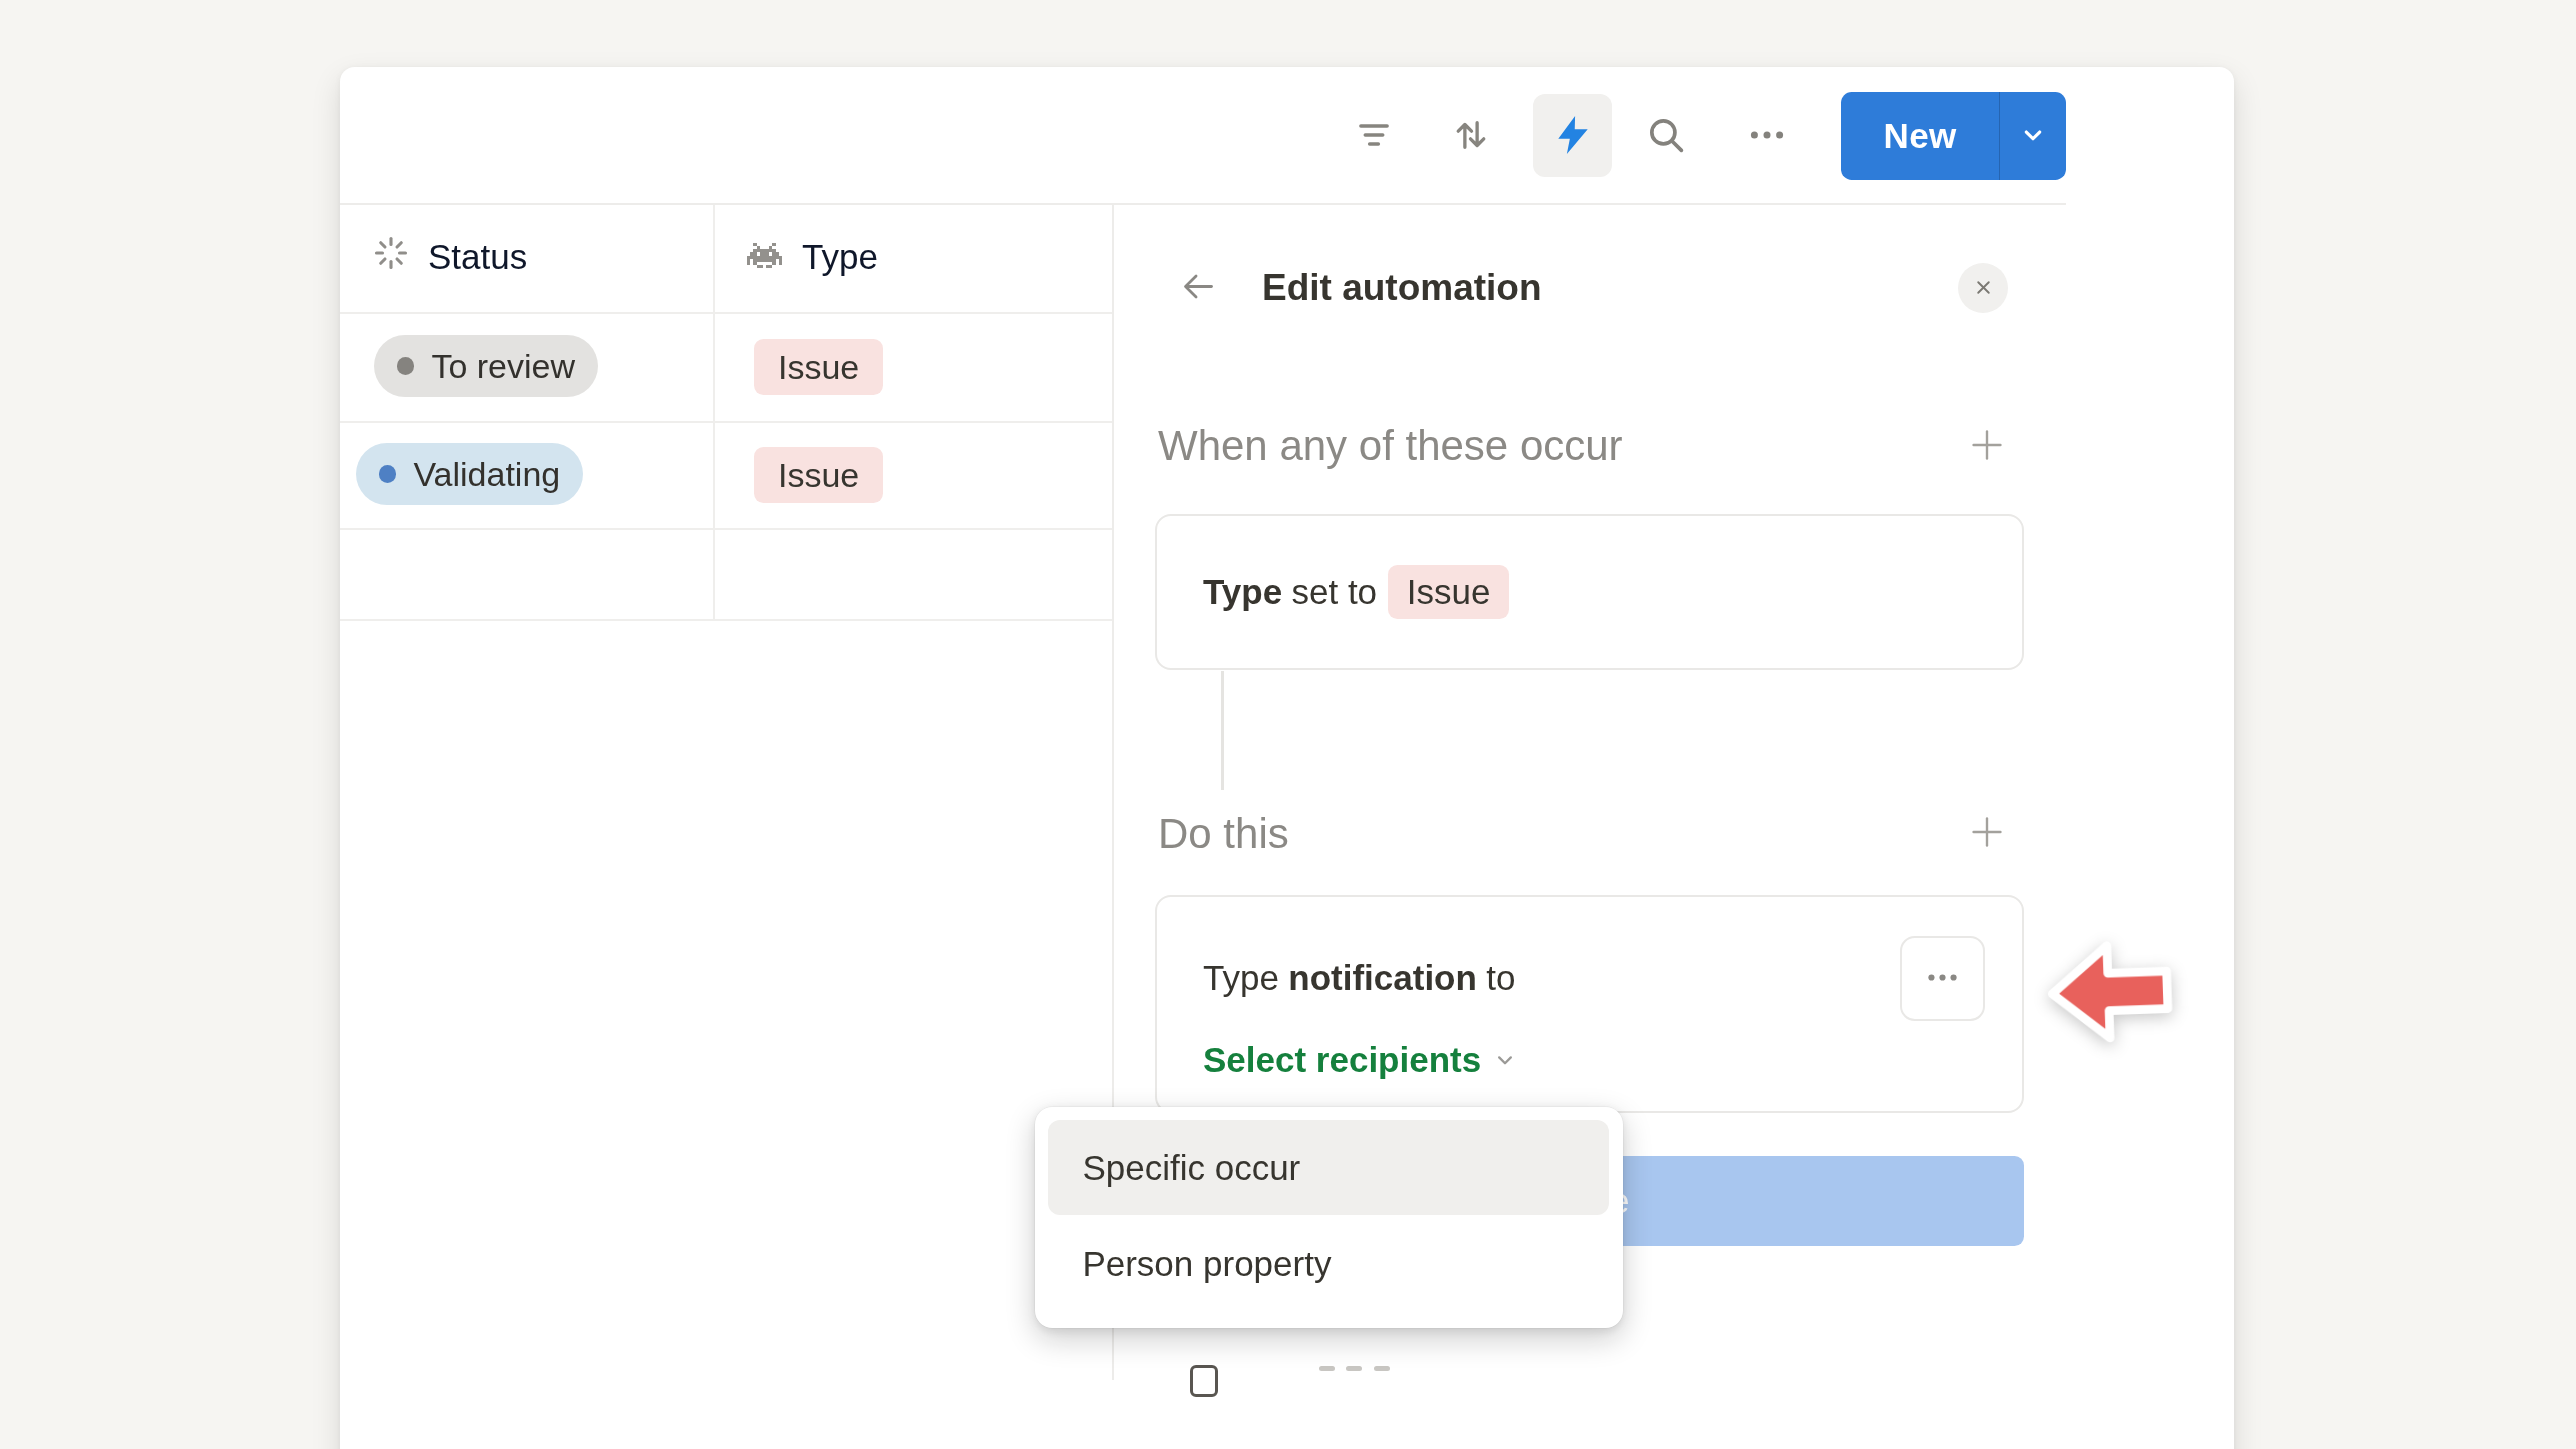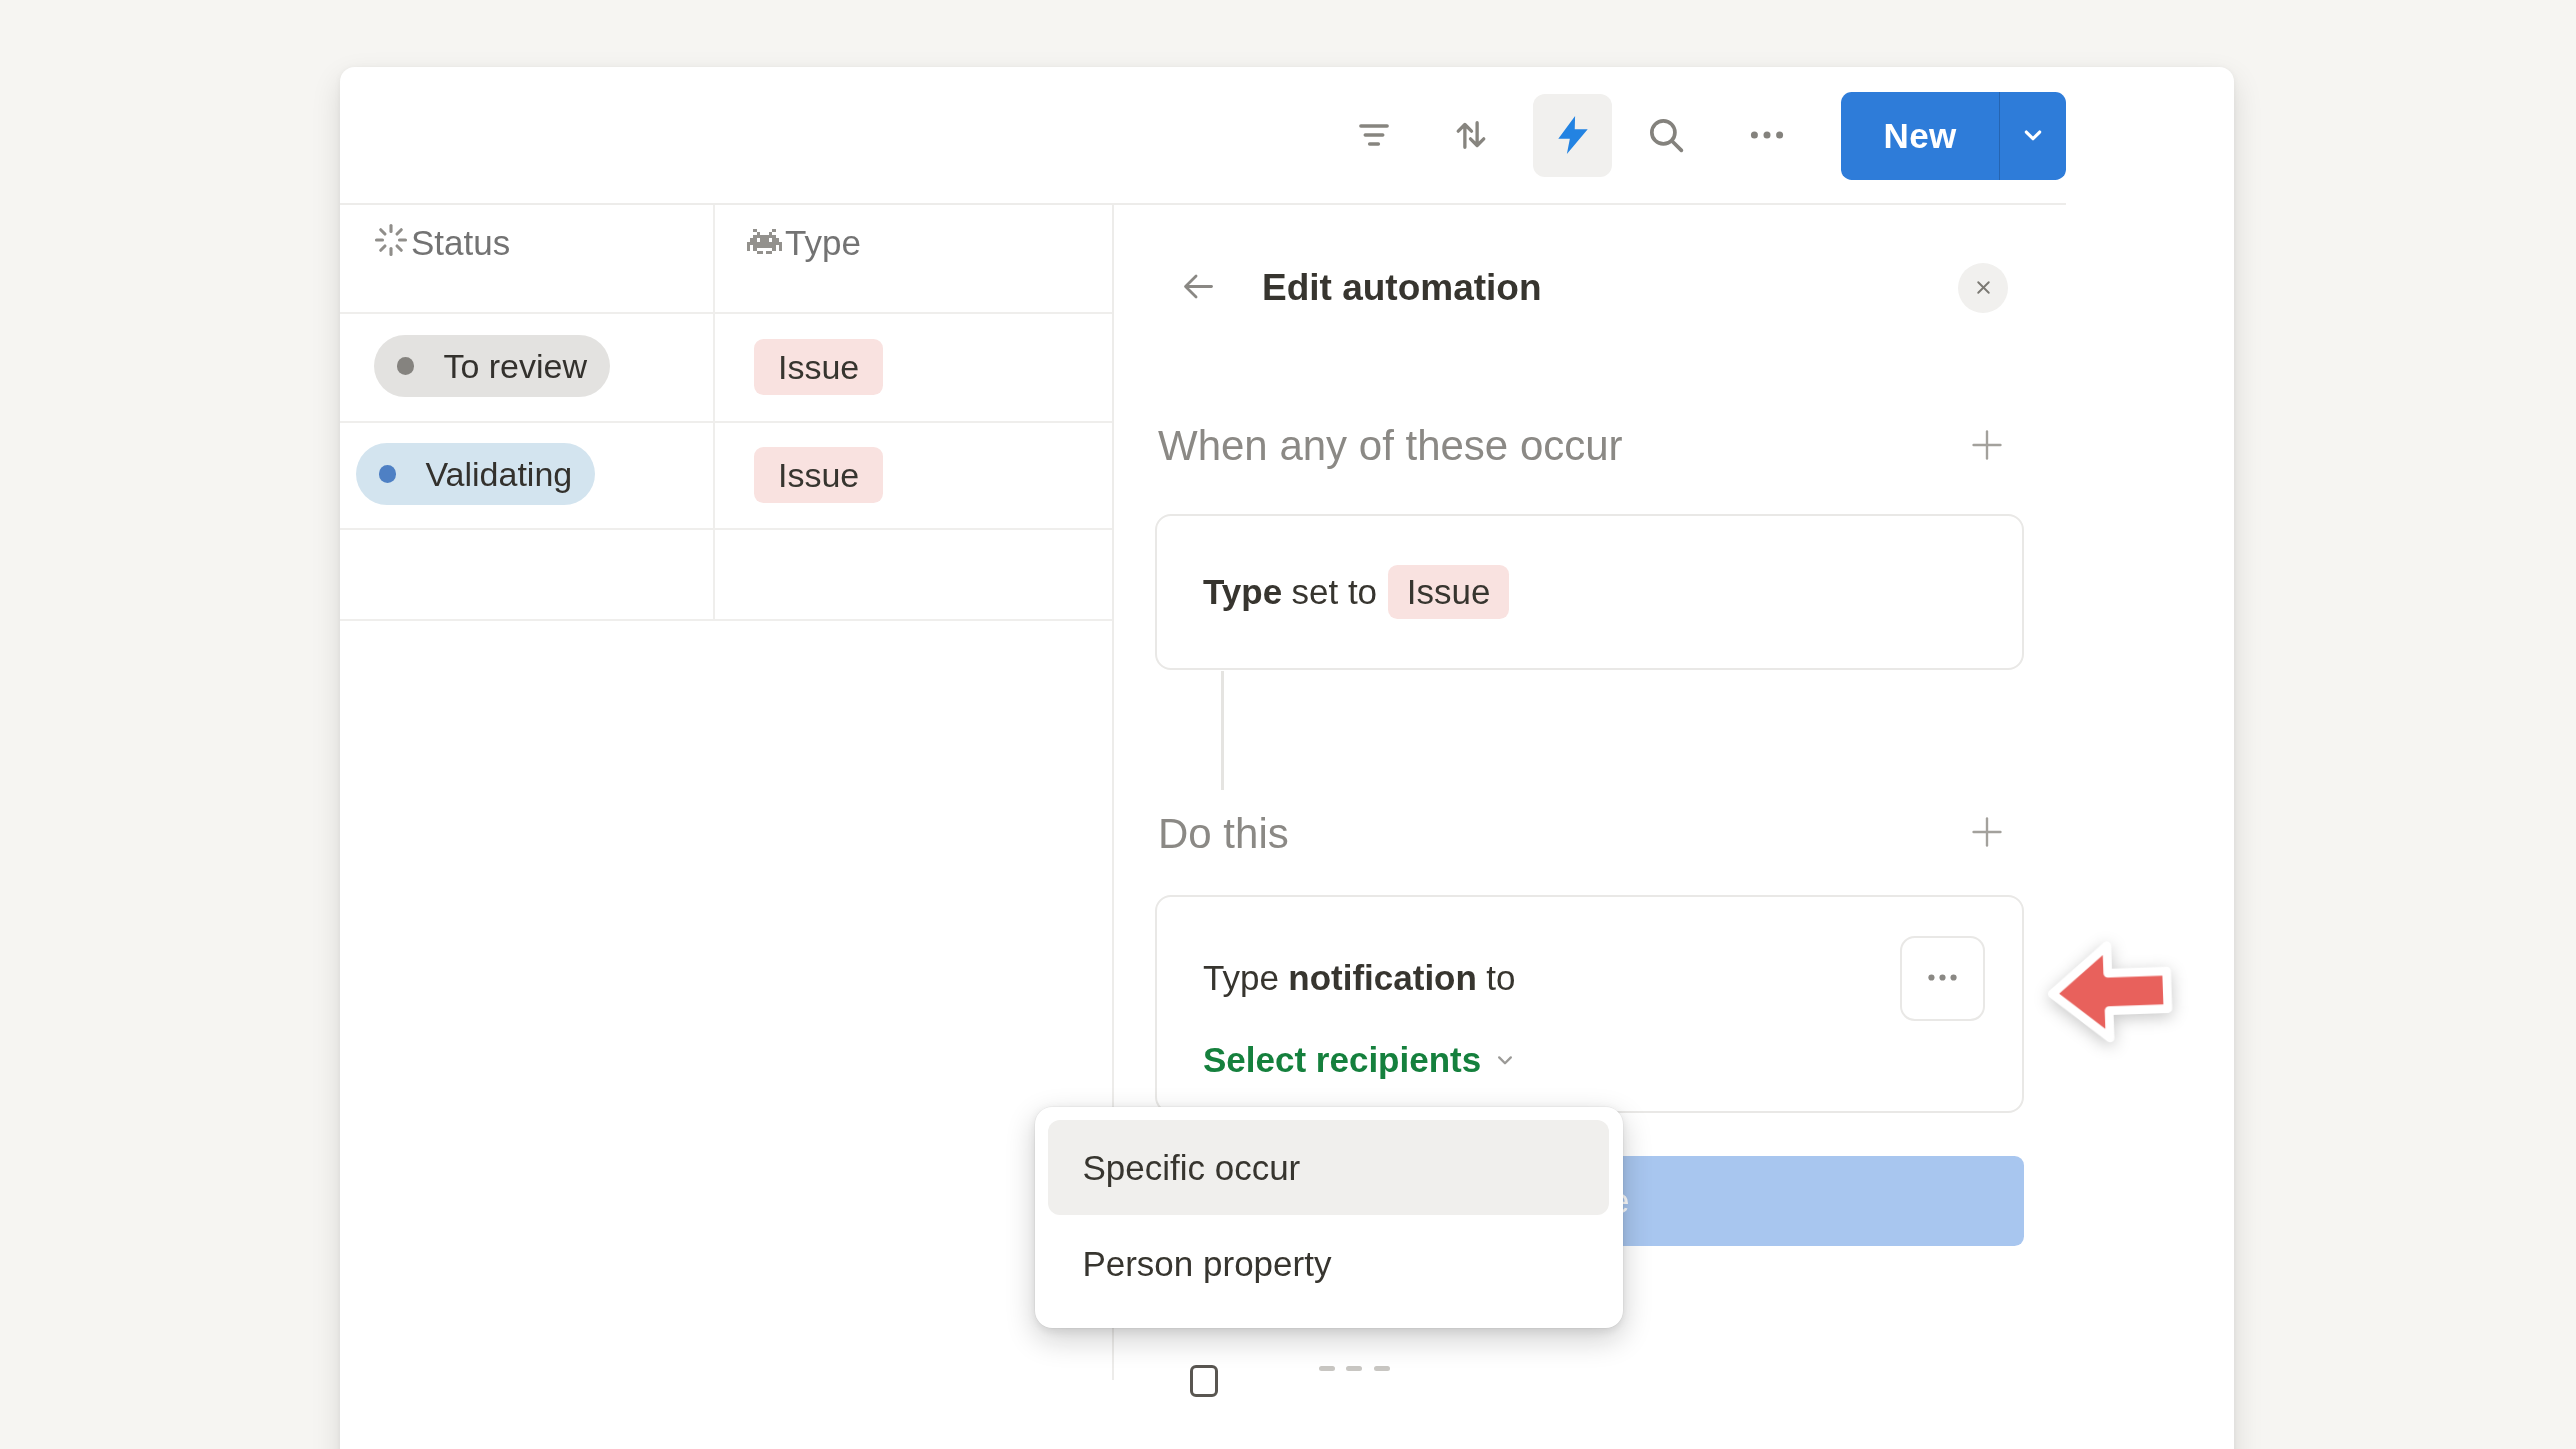--- a/index.html
+++ b/index.html
@@ -20,22 +20,22 @@
 
   
   .tb-btn { position: absolute; top: 47px; width: 43px; height: 43px; display: flex; align-items: center; justify-content: center; border-radius: 6.7px; }
   .tb-bolt-btn { position: absolute; left: 1193px; top: 27px; width: 79px; height: 83px; background: #F1F0EE; border-radius: 12px; display: flex; align-items: center; justify-content: center; }
   .new-btn { position: absolute; left: 1501px; top: 25px; width: 225px; height: 88px; background: #2E7CD9; border-radius: 10.7px; display: flex; }
   .new-main { width: 158px; height: 100%; display: flex; align-items: center; justify-content: center; color: #fff; font-size: 35px; font-weight: 600; letter-spacing: 0.3px; }
   .new-sep { width: 1.3px; height: 100%; background: rgba(0,0,0,0.18); }
   .new-chev { flex: 1; display: flex; align-items: center; justify-content: center; }
 
   
-  .hcell { position: absolute; top: 156px; height: 67px; display: flex; gap: 3px; color: #737373; font-size: 35px; }
-  .pill { position: absolute; display: flex; align-items: center; gap: 29px; border-radius: 40px; padding: 0 23px; font-size: 34px; color: #33312D; height: 62px; }
+  .hcell { position: absolute; top: 156px; height: 67px; display: flex; align-items: center; gap: 20px; color: #0f172a; font-size: 35px; }
+  .pill { position: absolute; display: flex; align-items: center; gap: 17px; border-radius: 40px; padding: 0 23px; font-size: 34px; color: #33312D; height: 62px; }
   .pill .dot { width: 17.4px; height: 17.4px; border-radius: 50%; }
   .tag { position: absolute; display: flex; align-items: center; border-radius: 9.4px; padding: 0 24px; font-size: 34px; color: #37352F; height: 56px; }
 
   
   .icon-btn { display: flex; align-items: center; justify-content: center; }
   .panel-title { position: absolute; left: 922px; top: 197px; font-size: 37px; font-weight: 700; color: #37352F; line-height: 48px; }
   .close-btn { position: absolute; left: 1618px; top: 196px; width: 50px; height: 50px; border-radius: 50%; background: #F1F0EE; }
   .sec-label { position: absolute; font-size: 42px; color: #8B8985; line-height: 43px; }
   .plus-btn { position: absolute; width: 38px; height: 38px; }
   .flow-card { position: absolute; left: 815px; width: 869px; background: #fff; border: 2px solid #E9E8E6; border-radius: 16px; }

